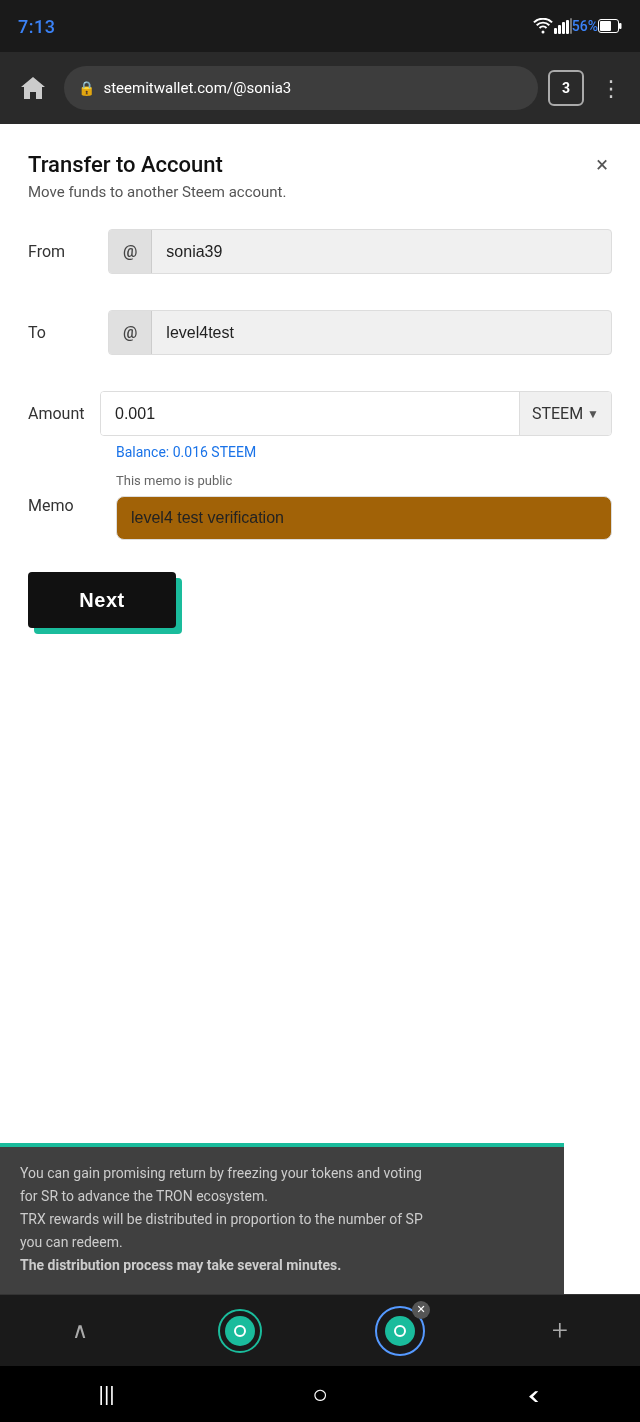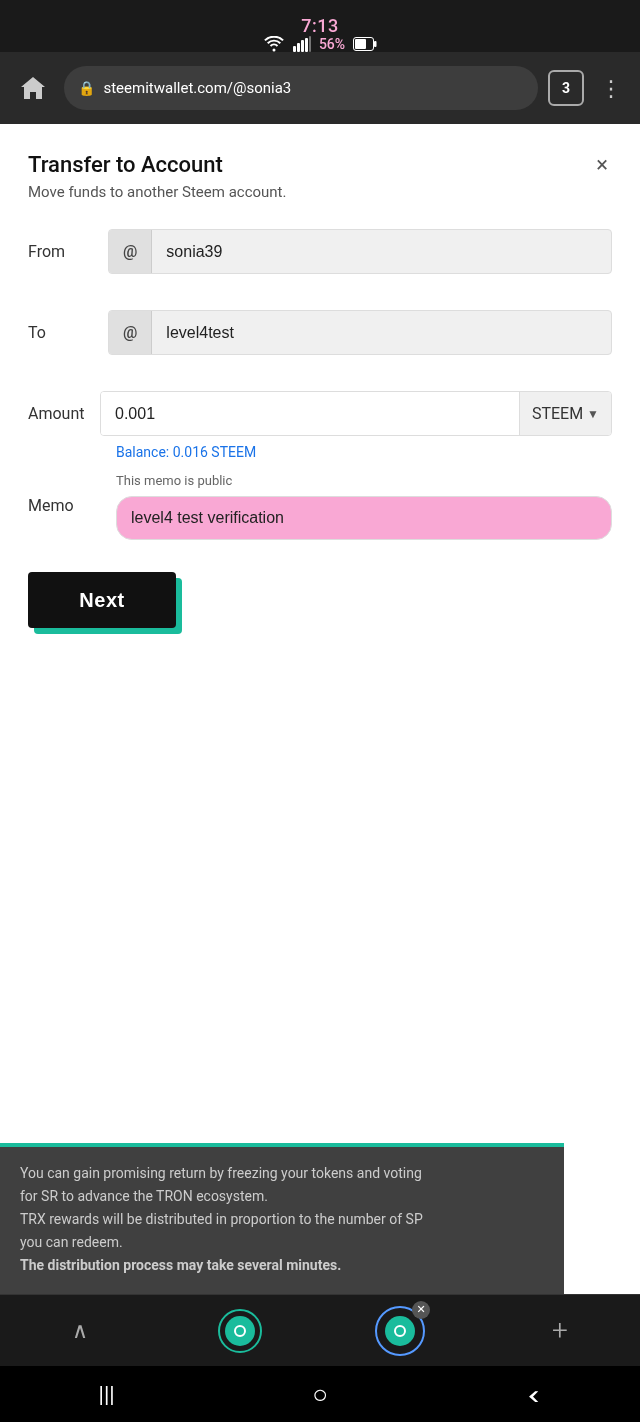--- a/index.html
+++ b/index.html
@@ -15,33 +15,32 @@
     }
 
     
     .status-bar {
       width: 100%;
       height: 52px;
       background: #1a1a1a;
       display: flex;
       align-items: center;
       justify-content: space-between;
-      padding: 15px 18px;
-      color: #f9a8d4;
-      flex-direction: column;
+      padding: 8px 18px;
+      color: #3b82f6;
     }
     .status-left {
       font-size: 18px;
       font-weight: 500;
       letter-spacing: 0.5px;
     }
     .status-icons {
       display: flex;
       align-items: center;
-      gap: 8px;
+      gap: 0;
       font-size: 13px;
     }
     .status-battery {
       font-size: 14px;
       font-weight: 500;
     }
 
     
     .browser-bar {
       width: 100%;
@@ -233,26 +232,26 @@
     
     .memo-row {
       display: flex;
       align-items: flex-start;
       margin-bottom: 32px;
       gap: 16px;
     }
     .memo-input {
       flex: 1;
       border: 1px solid #ddd;
-      border-radius: 16px;
+      border-radius: 8px;
       padding: 12px 14px;
       font-size: 16px;
       color: #222;
       outline: none;
-      background: #f9a8d4;
+      background: #a16207;
     }
 
     
     .next-btn-wrap {
       position: relative;
       display: inline-block;
       margin-bottom: 30px;
     }
     .next-btn-shadow {
       position: absolute;

